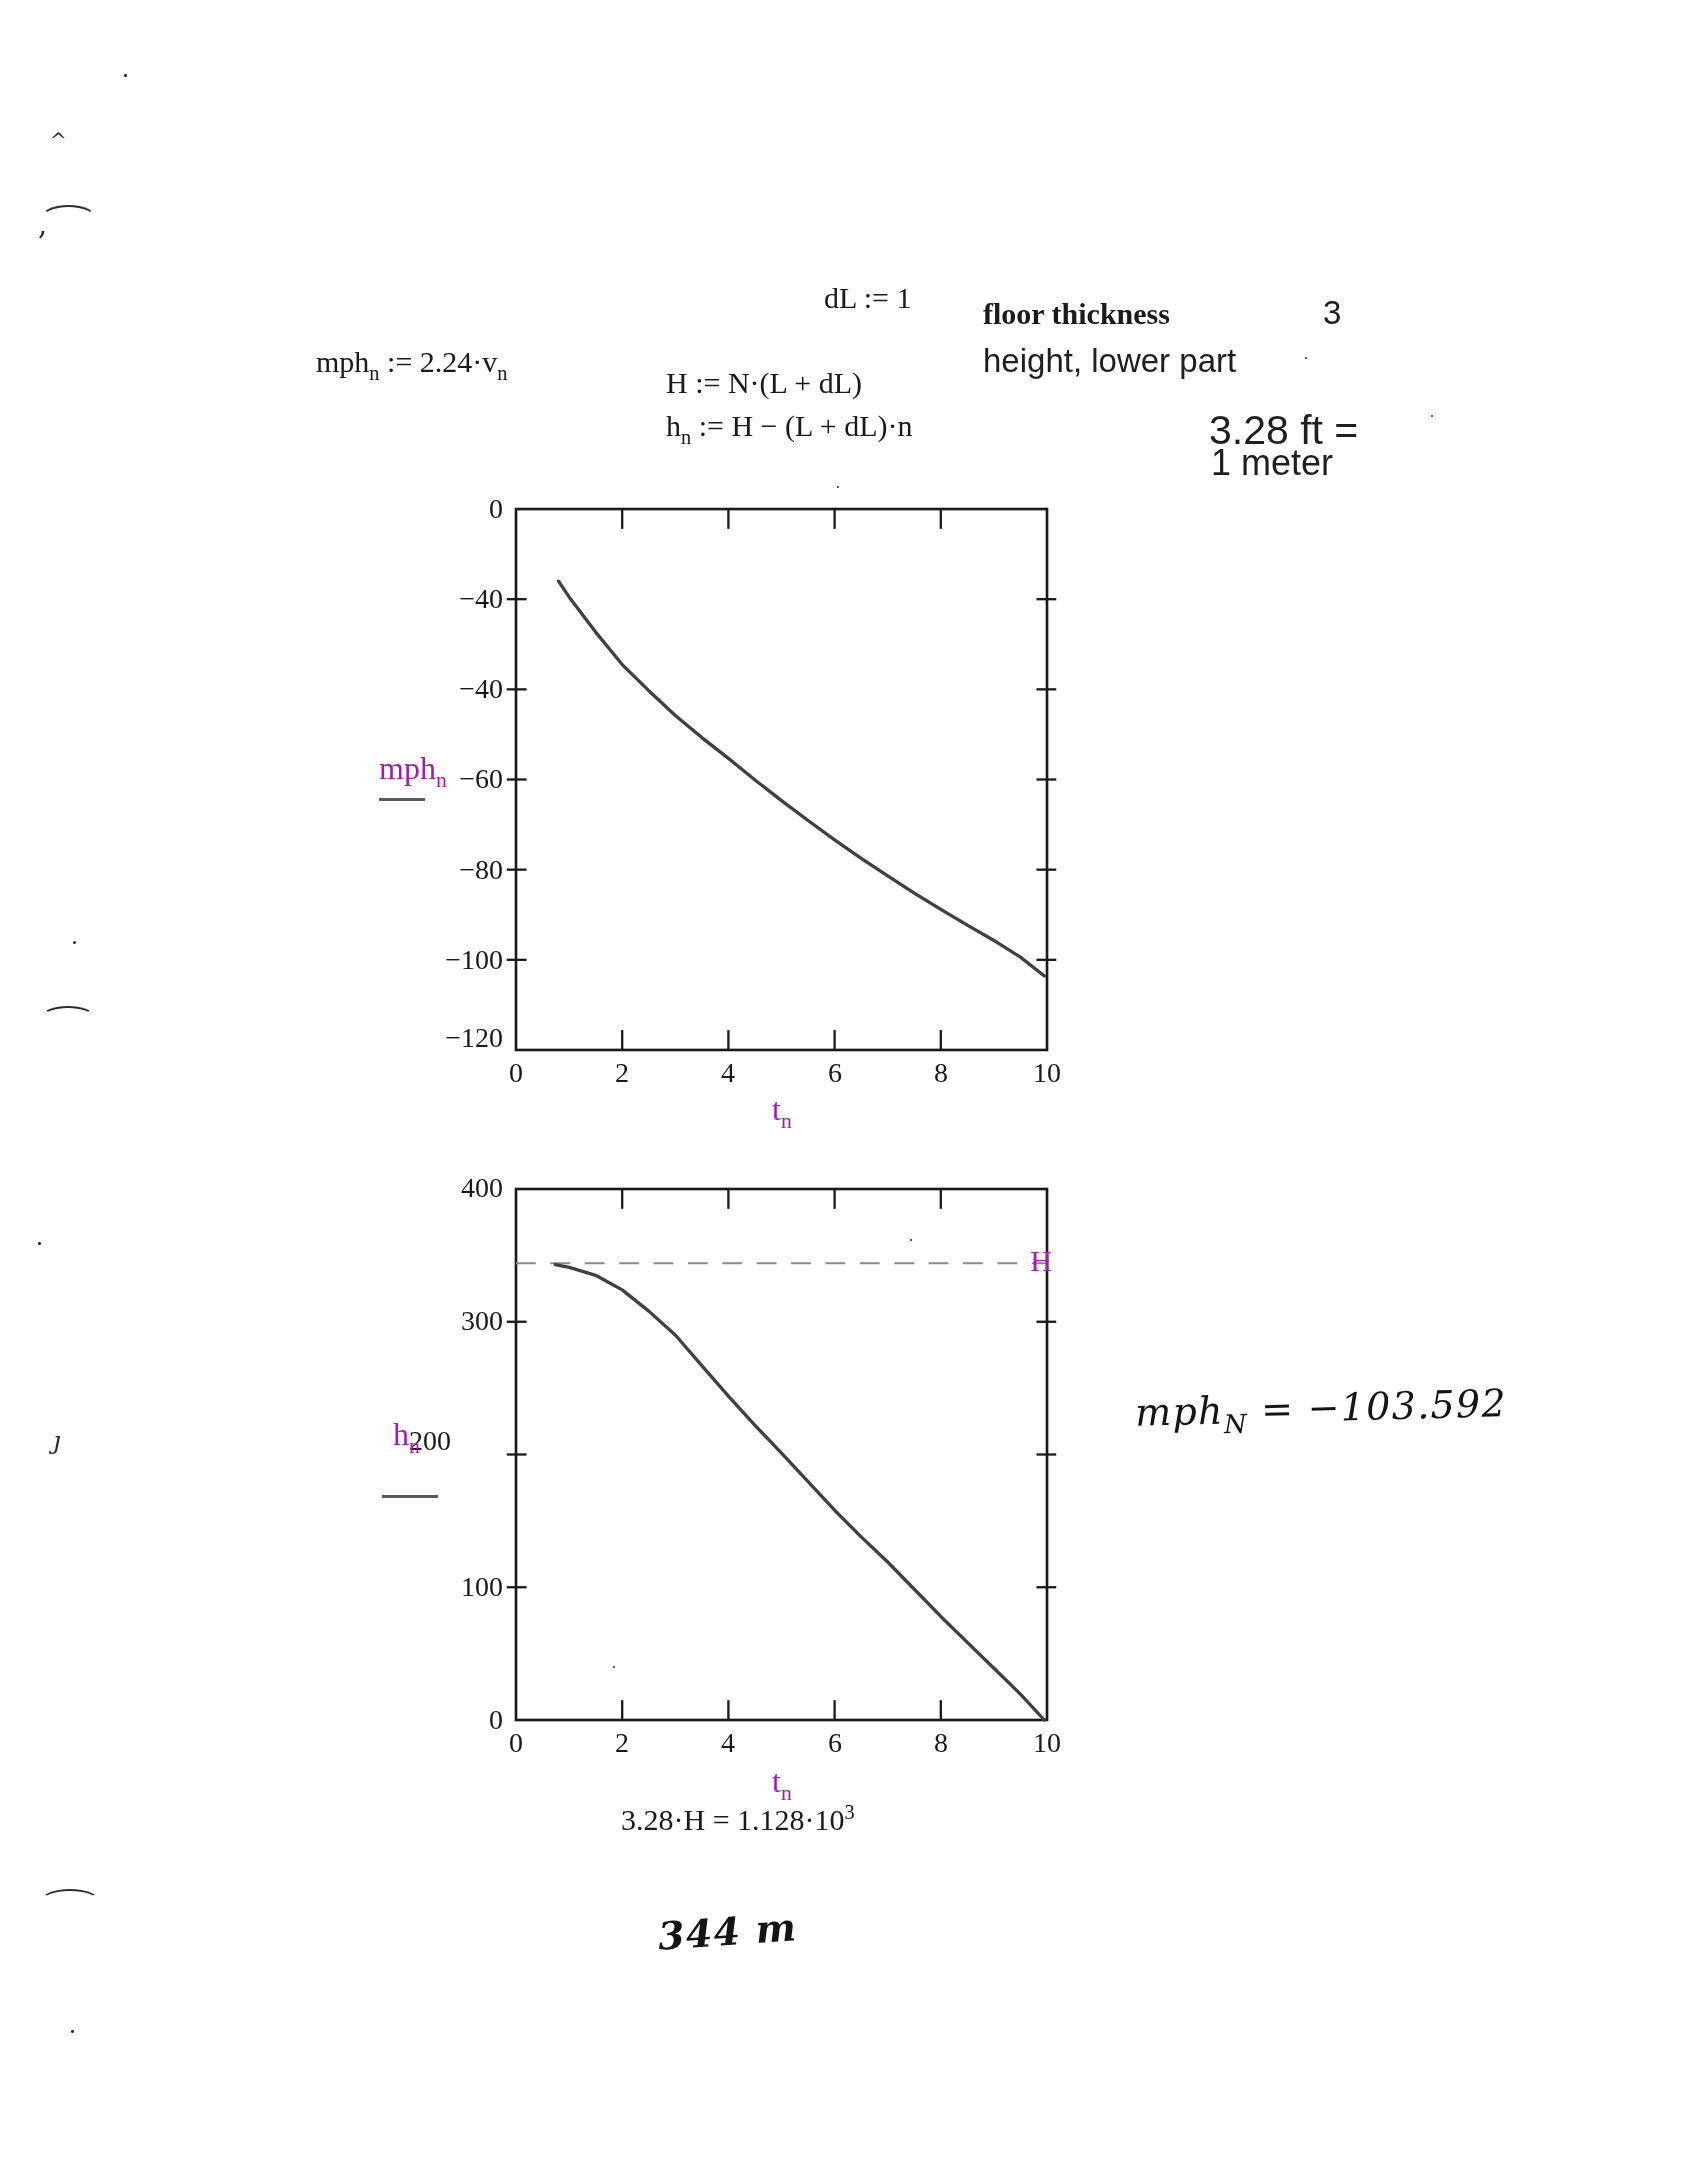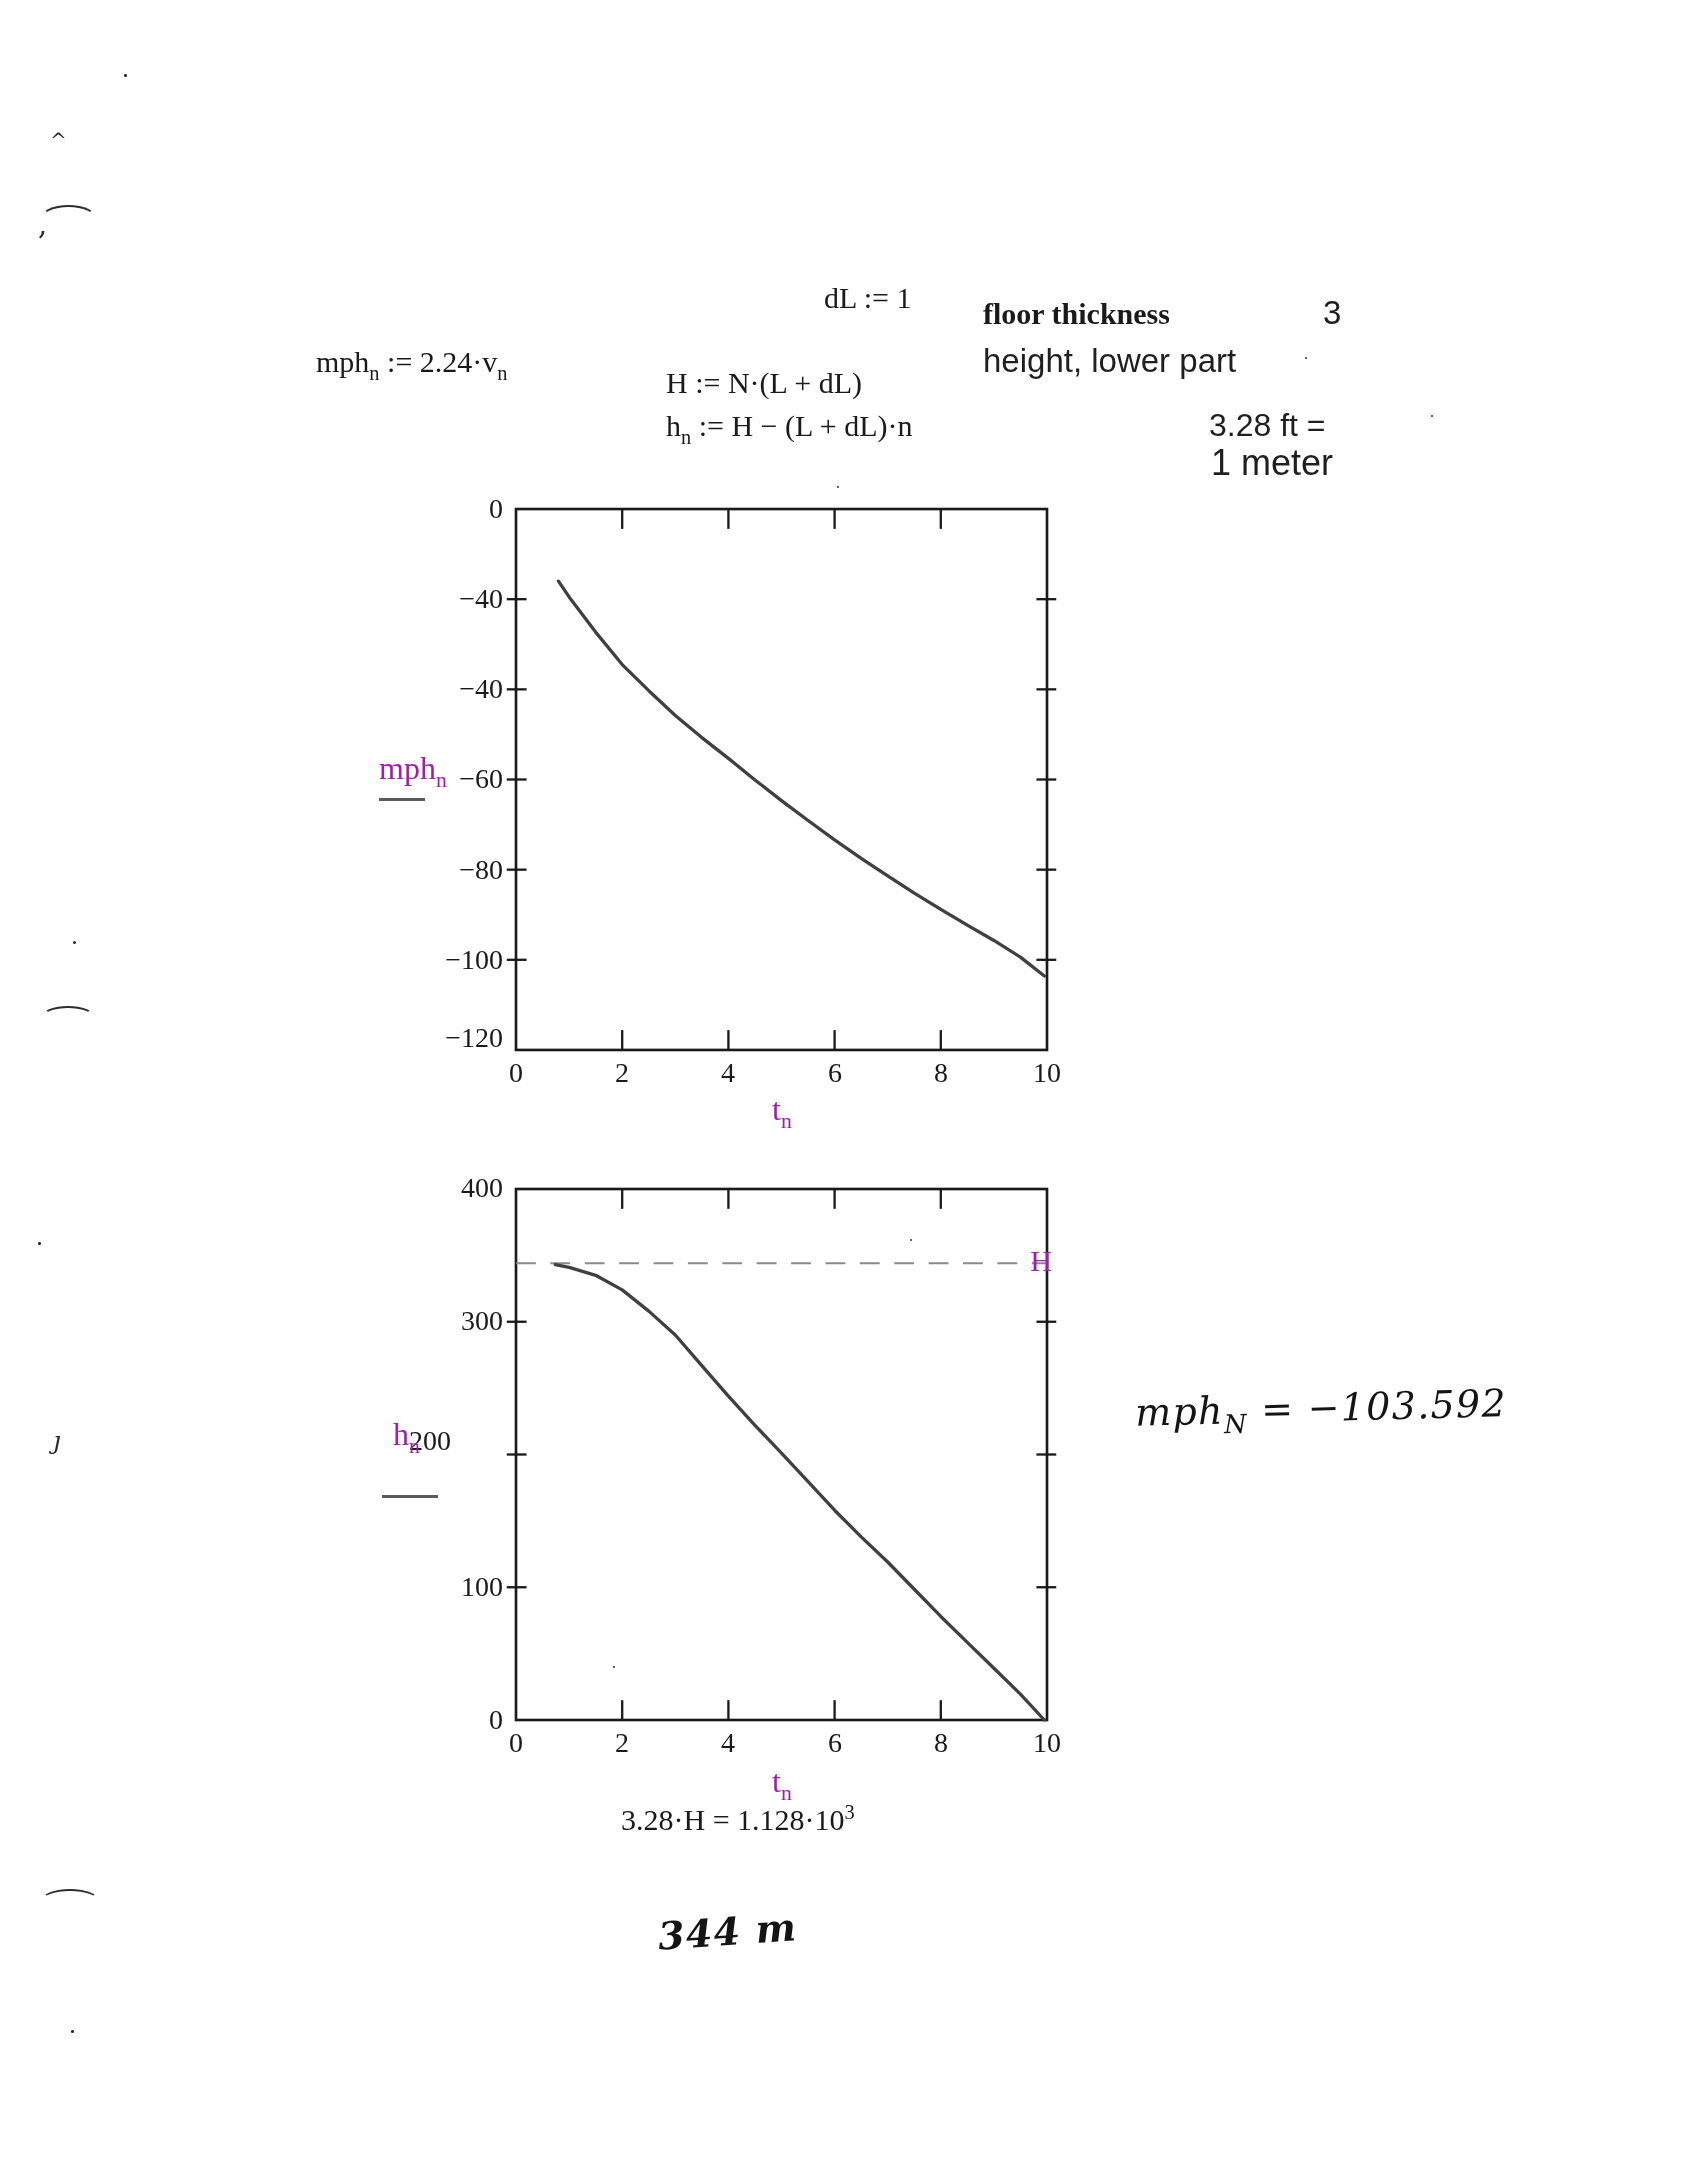--- a/index.html
+++ b/index.html
@@ -86,21 +86,21 @@
 
   <div class="math" style="left:785px;top:281px;margin-left:39px;">dL := 1</div>
   <div class="math" style="left:983px;top:297px;font-weight:bold;">floor thickness</div>
   <div class="sans" style="left:1323px;top:295px;">3</div>
 
   <div class="math" style="left:316px;top:345px;">mph<sub>n</sub> := 2.24·v<sub>n</sub></div>
   <div class="math" style="left:666px;top:345px;margin-top:21px;">H := N·(L + dL)</div>
   <div class="sans" style="left:983px;top:343px;">height, lower part</div>
 
   <div class="math" style="left:666px;top:409px;">h<sub>n</sub> := H − (L + dL)·n</div>
-  <div class="sans" style="left:1209px;top:408px;font-size:32px;">3.28 ft =</div>
+  <div class="sans" style="left:1209px;top:408px;font-size:41px;">3.28 ft =</div>
   <div class="sans" style="left:1211px;top:443px;font-size:36px;">1 meter</div>
 
   <div class="math" style="left:621px;top:1803px;font-family:Liberation Serif, serif;">3.28·H = 1.128·10<sup>3</sup></div>
 
   <div class="hand" style="left:1135px;top:1386px;transform:rotate(-1.5deg);">mph<sub>N</sub> = −103.592</div>
   <div class="hand" style="left:658px;top:1909px;transform:rotate(-4deg);font-weight:bold;">344 m</div>
 
   <div id="chart-0">
       <svg width="531" height="541" viewBox="0 0 803 818" style="position: absolute; left: 516px; top: 509px;">
         <rect x="0" y="0" width="803" height="818" fill="none" stroke="#1a1a1a" stroke-width="4"></rect>

